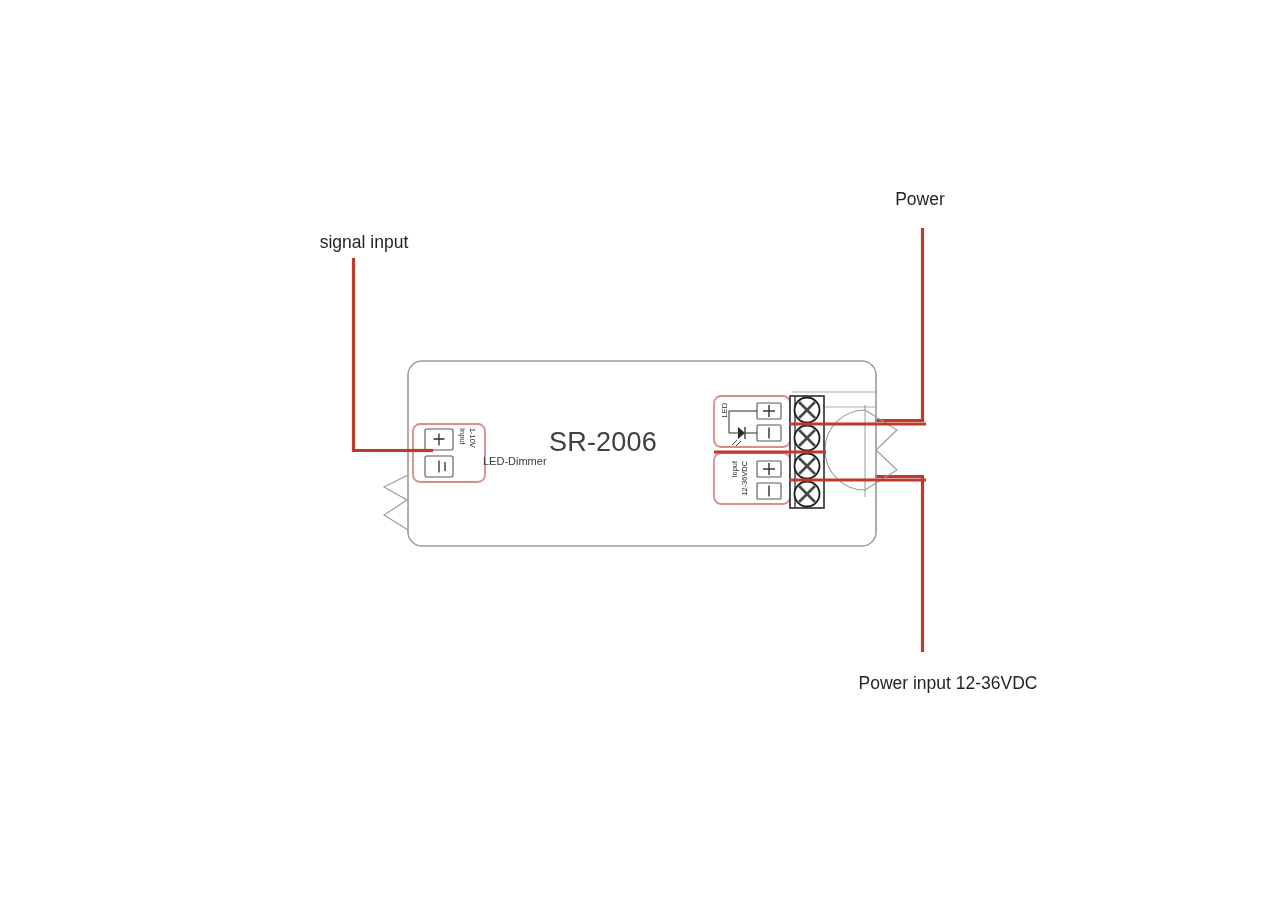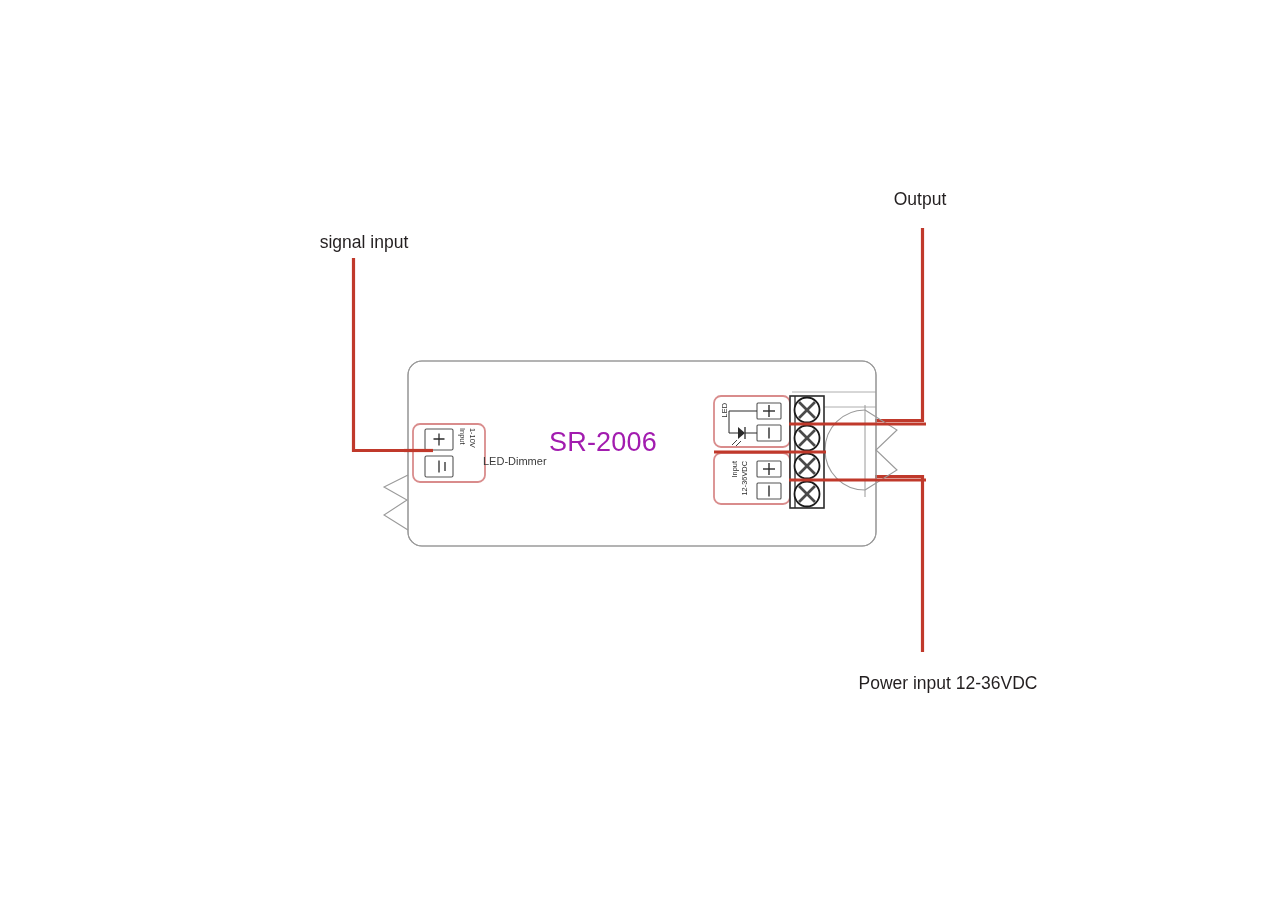--- a/index.html
+++ b/index.html
@@ -54,21 +54,21 @@
     text-align: center;
     font-size: 17.5px;
   }
   .dev-title {
     position: absolute;
     left: 505px;
     top: 427px;
     width: 196px;
     text-align: center;
     font-size: 27px;
-    color: #a21caf;
+    color: #404040;
     letter-spacing: 0.2px;
   }
   .dev-sub {
     position: absolute;
     left: 483px;
     top: 455px;
     width: 196px;
     text-align: left;
     font-size: 11px;
     color: #3a3a3a;
@@ -201,21 +201,21 @@
       <line x1="714" y1="452" x2="826" y2="452"></line>
 
       <line x1="789" y1="480" x2="926" y2="480"></line>
     </g>
   </svg>
 
   <div class="anno anno-left">
     <div>signal input</div>
   </div>
 
-  <div class="anno anno-output">Output</div>
+  <div class="anno anno-output">Power</div>
 
   <div class="anno anno-power">Power input 12-36VDC</div>
 
   <div class="dev-title">SR-2006</div>
   <div class="dev-sub">LED-Dimmer</div>
 
   <div class="vtext" style="left:466px; top:428px; transform: rotate(90deg);">Input</div>
   <div class="vtext" style="left:476px; top:428px; transform: rotate(90deg);">1-10V</div>
 
   <div class="vtext" style="left:721px; top:403px; transform: rotate(-90deg) translate(-100%,0);">LED</div>

